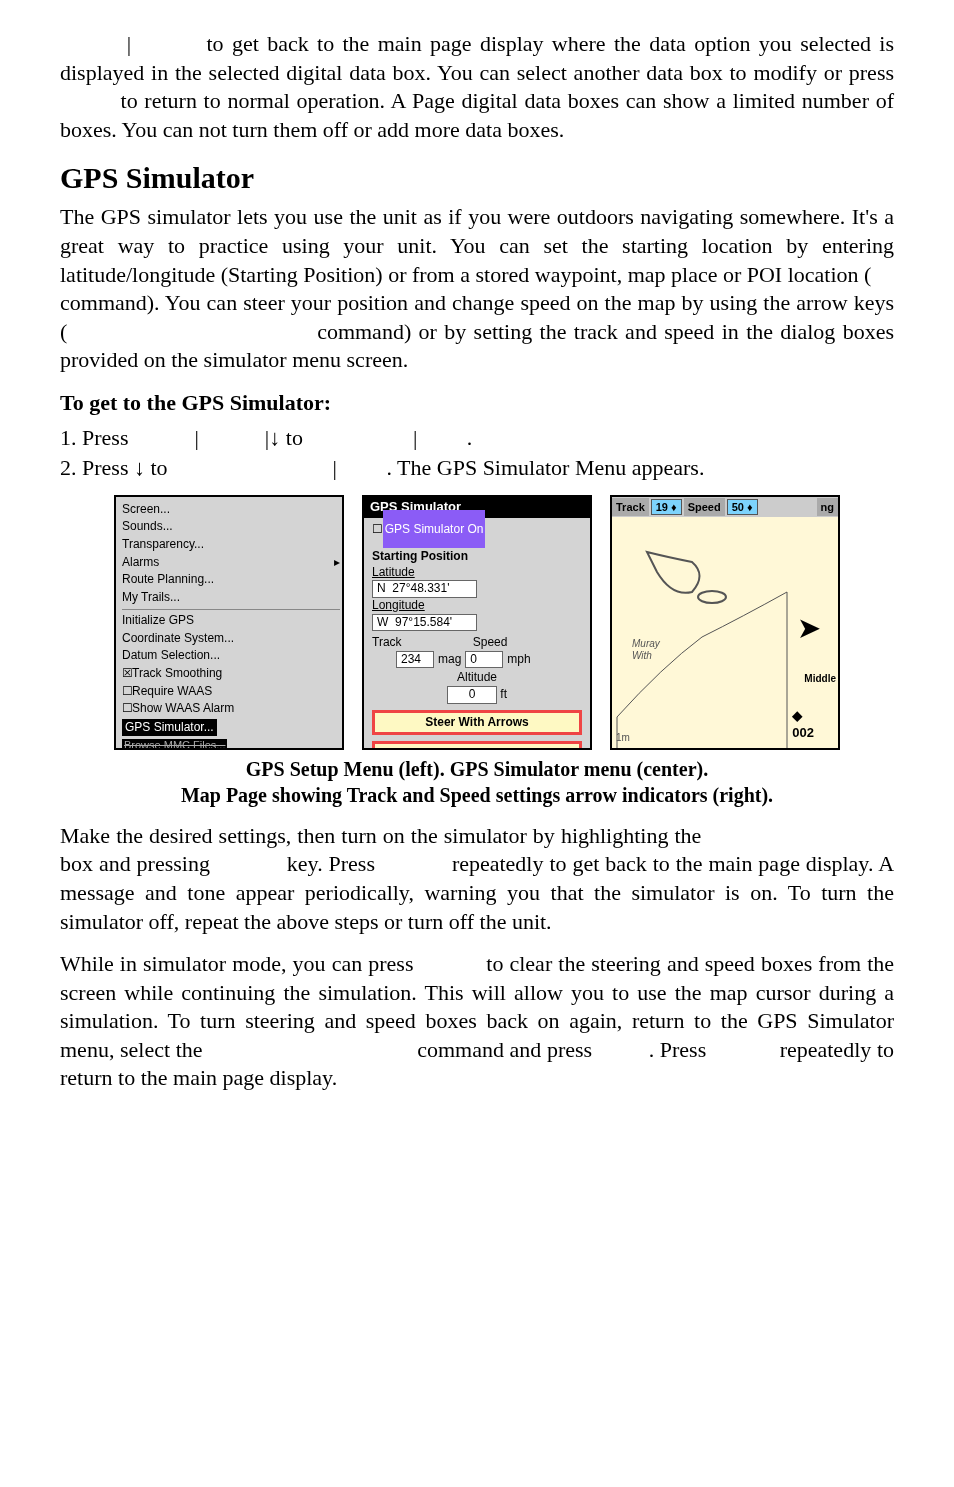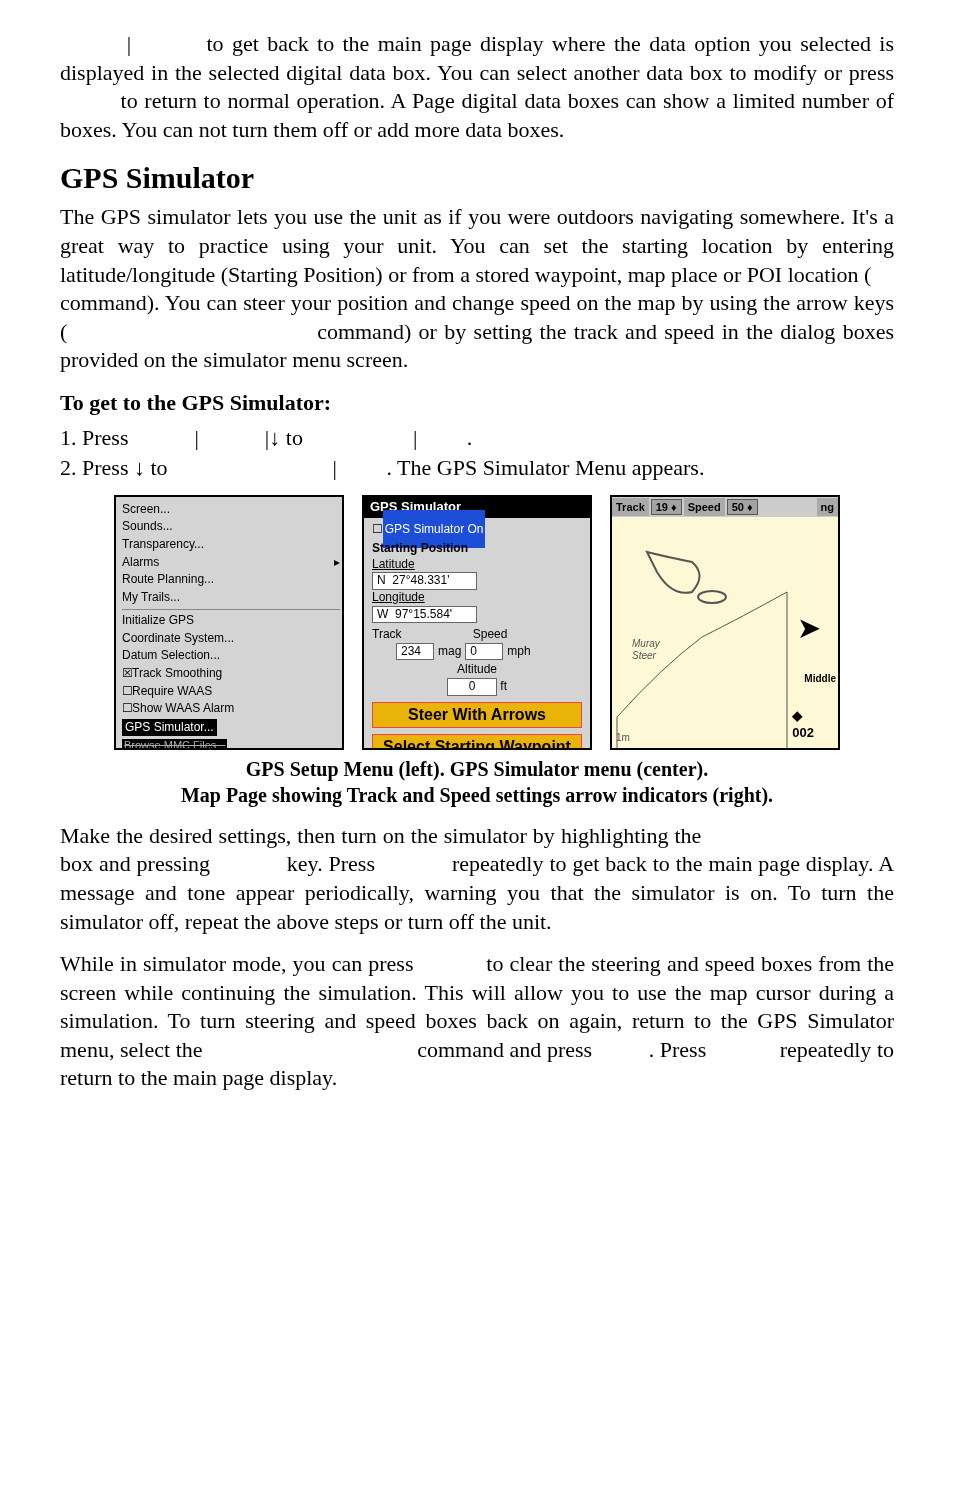--- a/index.html
+++ b/index.html
@@ -102,30 +102,30 @@
     color: #fff;
     font-weight: bold;
     padding: 2px 6px;
     font-size: 13px;
   }
   .panel2-body {
     padding: 4px 8px;
   }
   .panel2-button {
     display: block;
-    background: #eab308;
-    border: 1px solid #ef4444;
+    background: #fef9c3;
+    border: 3px solid #ef4444;
     text-align: center;
     padding: 2px;
     margin-top: 6px;
     font-weight: bold;
-    font-size: 16px;
+    font-size: 12px;
   }
   .panel2-sel {
-    background: #1d4ed8;
+    background: #8b5cf6;
     color: #fff;
     padding: 12px 2px;
   }
   .panel2-field {
     background: #fff;
     border: 1px solid #666;
     padding: 0 4px;
     display: inline-block;
   }
   .panel2-row {
@@ -141,21 +141,21 @@
   .panel3-topbar {
     position: absolute;
     top: 0; left: 0; right: 0;
     display: flex;
     font-size: 11px;
     align-items: center;
     background: #ccc;
     height: 20px;
   }
   .panel3-box {
-    background: #a3a3a3;
+    background: #7dd3fc;
     border: 1px solid #555;
     padding: 0 4px;
     margin: 0 2px;
     font-weight: bold;
   }
   .panel3-label {
     background: #aaa;
     padding: 2px 4px;
     font-weight: bold;
   }
@@ -243,21 +243,21 @@
         <div class="menu-item"><span class="menu-checkbox">☐</span><span>Show WAAS Alarm</span></div>
         <div class="menu-item"><span class="menu-highlight">GPS Simulator...</span></div>
         <div class="menu-item"><span class="menu-strike">Browse MMC Files...</span></div>
       </div>
     </div>
 
     <div class="panel">
       <div class="panel2-title">GPS Simulator</div>
       <div class="panel2-body">
         <div>☐<span class="panel2-sel">GPS Simulator On</span></div>
-        <div style="font-weight:bold; margin-top:4px;">Starting Position</div>
+        <div style="font-weight:bold; margin-top:12px;">Starting Position</div>
         <div class="panel2-rowlabel">Latitude</div>
         <div class="panel2-field" style="width:95px;">
           <span>N</span>&nbsp;&nbsp;<span>27°48.331'</span>
         </div>
         <div class="panel2-rowlabel">Longitude</div>
         <div class="panel2-field" style="width:95px;">
           <span>W</span>&nbsp;&nbsp;<span>97°15.584'</span>
         </div>
         <div class="panel2-row" style="display:flex; justify-content:space-between;">
           <span>Track</span>
@@ -289,21 +289,21 @@
         <span class="panel3-label" style="margin-left:auto;">ng</span>
       </div>
       <div class="panel3-map">
         <svg width="100%" height="100%">
           <path d="M35 35 Q55 40 80 45 Q95 58 80 75 Q60 80 45 55 Z" fill="none" stroke="#555" stroke-width="2"></path>
           <ellipse cx="100" cy="80" rx="14" ry="6" fill="none" stroke="#555" stroke-width="2"></ellipse>
           <path d="M90 120 Q130 100 175 75 L175 235 L5 235 L5 200 Q50 150 90 120 Z" fill="none" stroke="#555" stroke-width="1"></path>
         </svg>
         <span class="compass-n" style="right:18px; top:95px;">➤</span>
         <span class="map-label" style="left:20px; top:120px; font-style:italic;">Muray</span>
-        <span class="map-label" style="left:20px; top:132px; font-style:italic;">Steer</span>
+        <span class="map-label" style="left:20px; top:132px; font-style:italic;">With</span>
         <span class="map-label" style="right:2px; top:155px; font-weight:bold; color:#000;">Middle</span>
         <span class="cursor-dia" style="right:24px; bottom:6px;">◆<br><span>002</span></span>
         <span class="map-label" style="left:4px; bottom:4px;">1m</span>
       </div>
     </div>
 
   </div>
 
   <div class="caption">
     <span>GPS Setup Menu (left). GPS Simulator menu (center).</span><br>

